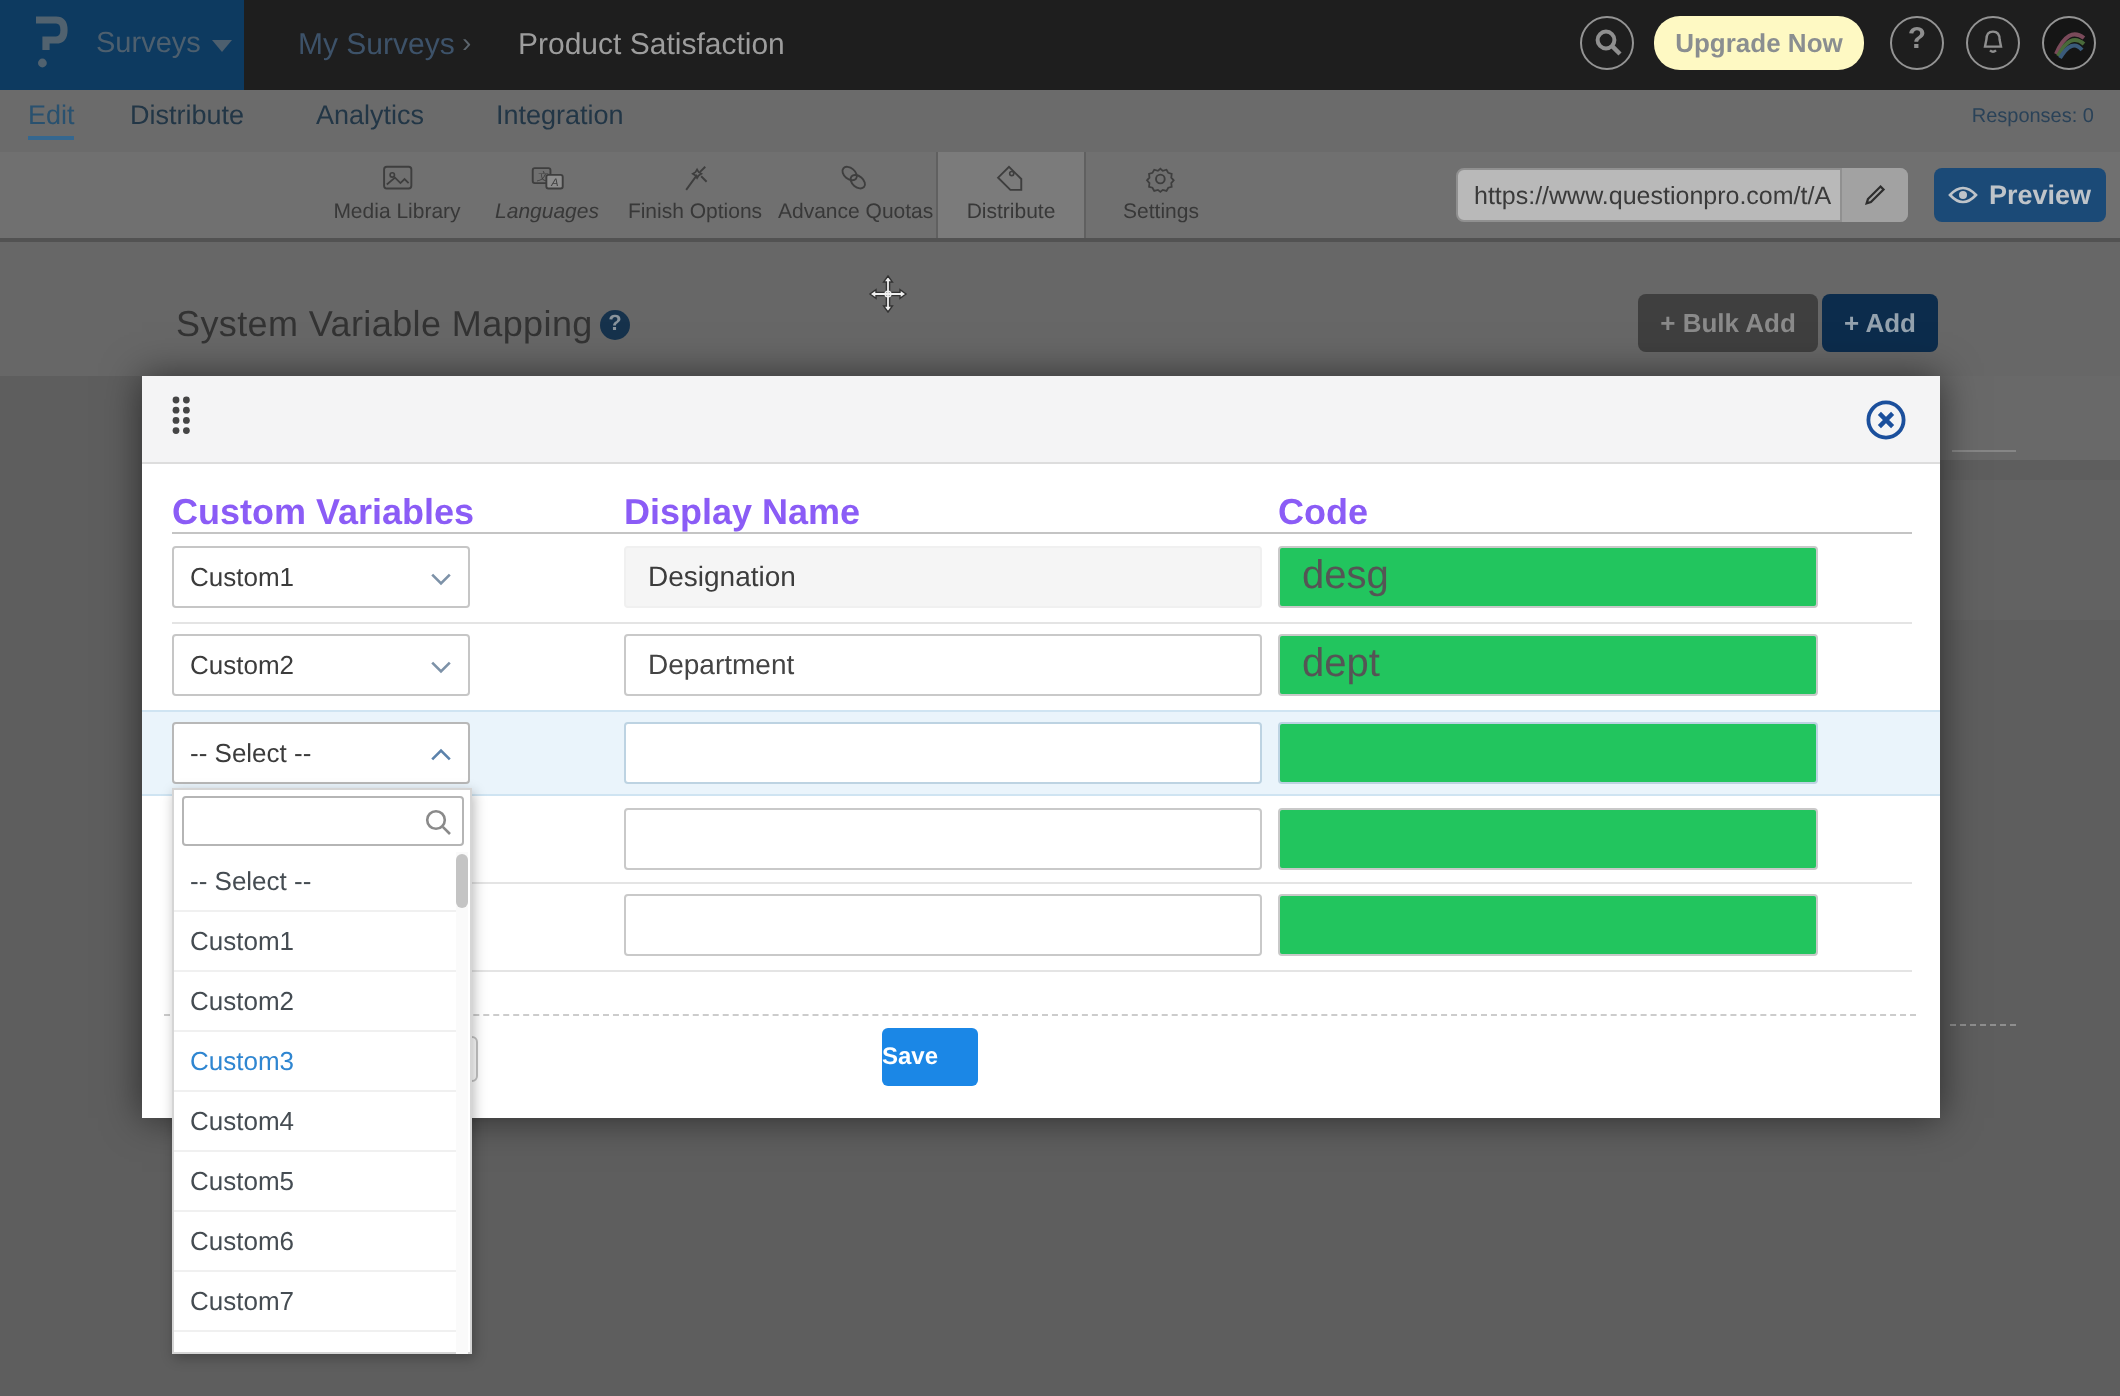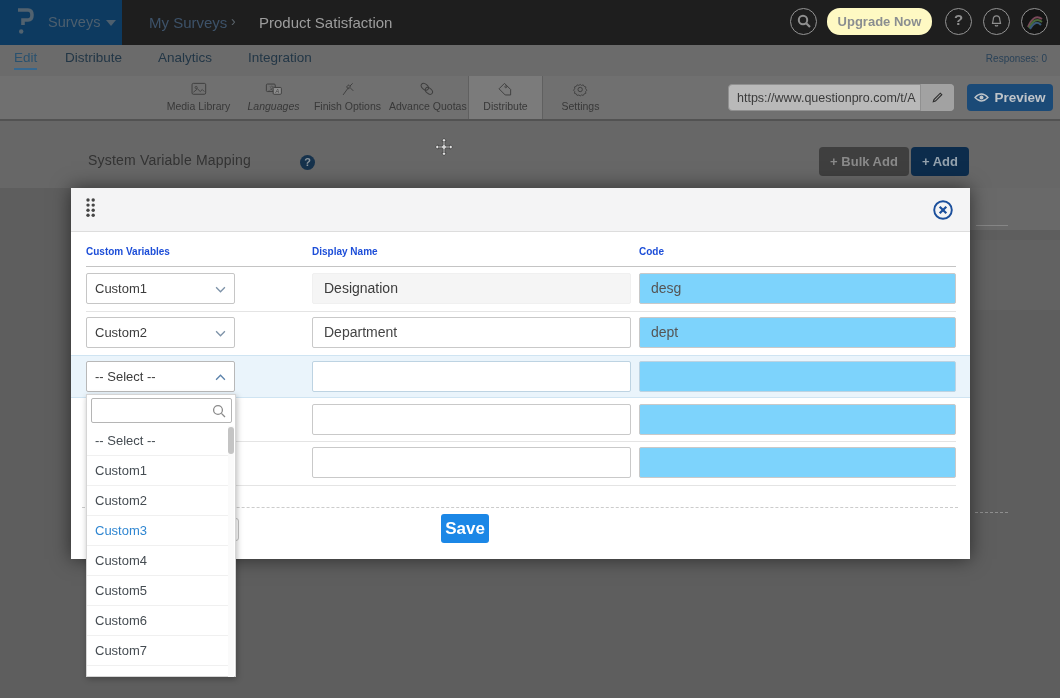--- a/index.html
+++ b/index.html
@@ -32,51 +32,51 @@
 .tool .ticon { height:16px; margin-top:6px; } .tool .ticon svg { height:15px; width:auto; }
 .tool .tlabel { font-size:10.5px; color:#383838; white-space:nowrap; margin-top:2px; }
 #toolVars { left:468px; top:76px; width:75px; height:43px; background:#7b7b7b; border-left:1px solid #606060; border-right:1px solid #606060; }
 #urlbox { left:728px; top:84px; width:226px; height:27px; background:#b9b9b9; border:1px solid #909090; border-radius:4px; }
 #urltext { left:737px; top:91px; font-size:12.5px; color:#3a3a3a; width:184px; overflow:hidden; white-space:nowrap; }
 #penbox { left:920px; top:84px; width:34px; height:27px; background:#a2a2a2; border-left:1px solid #909090; border-radius:0 4px 4px 0; text-align:center; }
 #prevBtn { left:967px; top:84px; width:86px; height:27px; background:#1b4a77; border-radius:4px; color:#bfc4c9; font-weight:bold; font-size:13.5px; text-align:center; line-height:27px; }
 
 
 #headband { left:0; top:121px; width:1060px; height:67px; background:#676767; }
-#svmTitle { left:88px; top:152px; font-size:14px; color:#333333; letter-spacing:0.2px;text-align:center; }
+#svmTitle { left:88px; top:152px; font-size:18px; color:#333333; letter-spacing:0.2px;text-align:center; }
 #svmQ { left:300px; top:155px; width:15px; height:15px; background:#16324c; border-radius:50%; color:#8a949c; font-size:11px; font-weight:bold; text-align:center; line-height:15px; }
 #bulkBtn { left:819px; top:147px; width:90px; height:29px; background:#3f3f3f; border-radius:4px; color:#8a8a8a; font-weight:bold; font-size:13px; text-align:center; line-height:29px; }
 #addBtn { left:911px; top:147px; width:58px; height:29px; background:#0c2c4c; border-radius:4px; color:#94a2ae; font-weight:bold; font-size:13px; text-align:center; line-height:29px; }
 
 
 #belowArea { left:0; top:188px; width:1060px; height:510px; background:#5e5e5e; }
 #rRem1 { left:970px; top:188px; width:90px; height:42px; background:#696969; }
 #rRem1line { left:976px; top:225px; width:32px; height:1px; background:#868686; }
 #rRem2 { left:970px; top:240px; width:90px; height:70px; background:#626262; }
 #rDash { left:975px; top:512px; width:33px; border-top:1px dashed #8f8f8f; }
 
 
 #modal { left:71px; top:188px; width:899px; height:371px; background:#fff; box-shadow:0 0 18px rgba(0,0,0,0.55); }
 #mhead { left:0px; top:0px; width:899px; height:44px; background:#f4f4f5; border-bottom:1px solid #ddd; }
 #mtitleWrap { left:0; top:10px; width:880px; text-align:center; }
 #mtitle { font-size:17px; font-weight:bold; color:#4d5258; }
 #mhelp { display:inline-block; width:20px; height:20px; background:#0f4f9e; border-radius:50%; color:#fff; font-size:15px; font-weight:bold; text-align:center; line-height:20px; vertical-align:-3px; margin-left:16px; }
 
 
-.thead { top:58px; font-size:10px; font-weight:bold; color:#1d4ed8; }
+.thead { top:58px; font-size:18px; font-weight:bold; color:#8b5cf6; }
 #theadLine { left:15px; top:78px; width:870px; height:1px; background:#c4c4c4; }
 .rowline { left:15px; width:870px; height:1px; background:#e4e4e4; }
 #row3hl { left:0px; top:167px; width:899px; height:43px; background:#eaf4fb; border-top:1px solid #cfe4f2; border-bottom:1px solid #cfe4f2; }
 
 .sel { left:15px; width:149px; height:31px; background:#fff; border:1px solid #c6c6c6; border-radius:2px; font-size:13px; color:#3c3c3c; line-height:29px; padding-left:8px; }
 .selArrow { position:absolute; right:8px; top:12px; width:11px; height:7px; }
 .inpD { left:241px; width:319px; height:31px; border:1px solid #c9c9c9; border-radius:2px; background:#fff; font-size:14px; color:#444; line-height:29px; padding-left:11px; }
-.inpC { left:568px; width:317px; height:31px; border:1px solid #c9c9c9; border-radius:2px; background:#7dd3fc; font-size:14px; color:#555; line-height:29px; padding-left:11px; }
+.inpC { left:568px; width:270px; height:31px; border:1px solid #c9c9c9; border-radius:2px; background:#22c55e; font-size:20px; color:#555; line-height:29px; padding-left:11px; }
 #dashline { left:11px; top:319px; width:876px; border-top:1px dashed #cccccc; }
-#saveBtn { left:370px; top:326px; width:48px; height:29px; background:#1b87e6; border-radius:3px; color:#fff; font-weight:bold; font-size:17px; text-align:center; line-height:29px; }
+#saveBtn { left:370px; top:326px; width:48px; height:29px; background:#1b87e6; border-radius:3px; color:#fff; font-weight:bold; font-size:12px; text-align:left; line-height:29px; }
 #closeSliver { left:111px; top:330px; width:57px; height:23px; background:#fff; border:1px solid #c4c4c4; border-radius:3px; }
 
 
 #ddpanel { left:86px; top:394px; width:150px; height:283px; background:#fff; border:1px solid #d5d5d5; box-shadow:1px 2px 6px rgba(0,0,0,0.28); }
 #ddsearch { left:4px; top:3px; width:141px; height:25px; border:1px solid #b5b5b5; border-radius:2px; background:#fff; }
 .dditem { left:0px; width:141px; height:30px; font-size:13px; color:#454c52; line-height:30px; padding-left:8px; border-bottom:1px solid #f0f0f0; }
 #ddtrack { left:141px; top:31px; width:6px; height:251px; background:#fafafa; }
 #ddthumb { left:141px; top:32px; width:6px; height:27px; background:#c4c4c4; border-radius:3px; }
 </style>
 </head>

